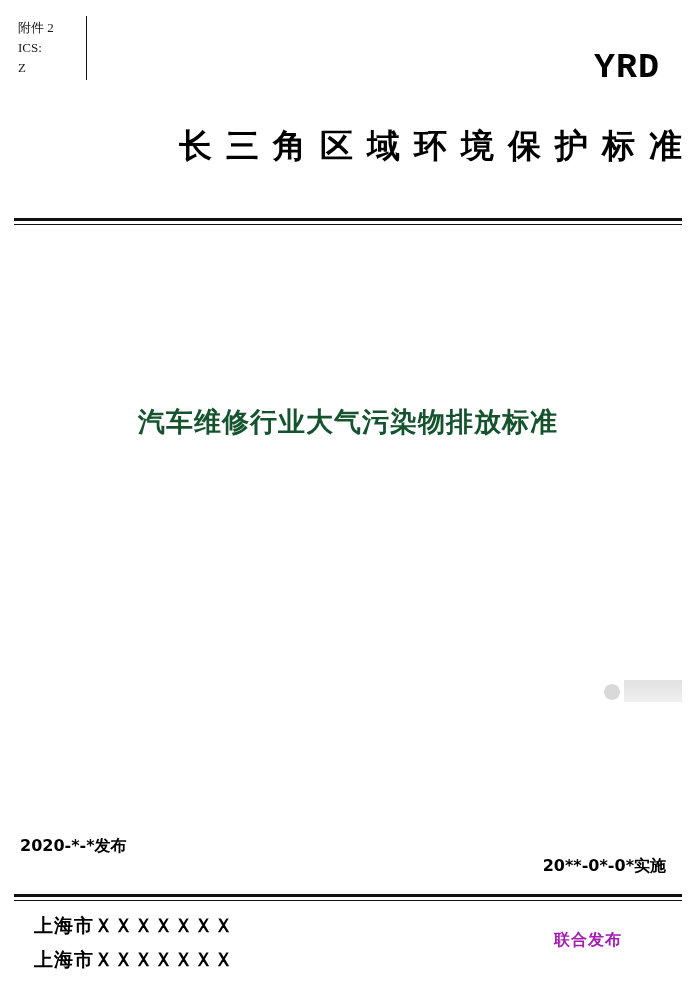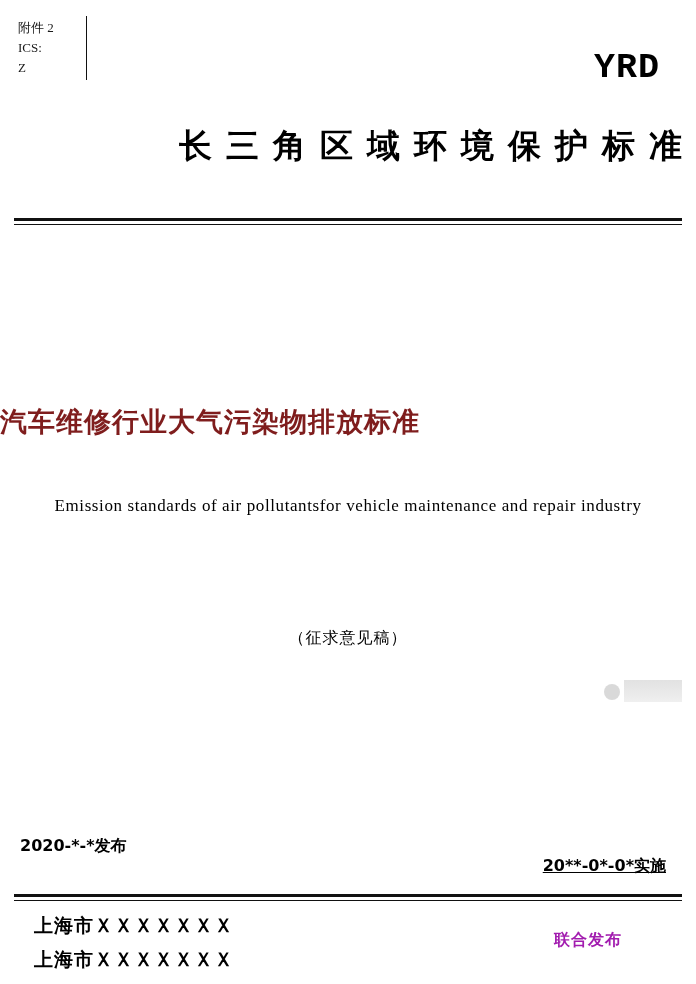--- a/index.html
+++ b/index.html
@@ -99,26 +99,26 @@
     height: 1px;
     background: #111;
   }
 
   
   .doc-title-cn {
     position: absolute;
     left: 0;
     right: 0;
     top: 404px;
-    text-align: left;
+    text-align: center;
     font-family: "DejaVu Sans", sans-serif;
     font-weight: bold;
     font-size: 27px;
     letter-spacing: 1px;
-    color: #7f1d1d;
+    color: #14532d;
   }
   .doc-title-en {
     position: absolute;
     left: 30px;
     right: 30px;
     top: 492px;
     text-align: center;
     font-family: "Liberation Serif", serif;
     font-size: 17px;
     line-height: 1.7;
@@ -148,21 +148,20 @@
     color: #000;
   }
   .effective-date {
     position: absolute;
     right: 30px;
     top: 856px;
     font-family: "DejaVu Sans", sans-serif;
     font-weight: bold;
     font-size: 16px;
     color: #000;
-    text-decoration: underline;
   }
 
   .rule-footer-thick {
     position: absolute;
     left: 14px;
     right: 14px;
     top: 894px;
     height: 3px;
     background: #111;
   }
@@ -235,22 +234,20 @@
 
   <div class="yrd-logo">YRD</div>
 
   <div class="std-title-cn">长三角区域环境保护标准</div>
 
 
   <div class="rule-thick"></div>
   <div class="rule-thin"></div>
 
   <div class="doc-title-cn">汽车维修行业大气污染物排放标准</div>
-  <div class="doc-title-en">Emission standards of air pollutantsfor vehicle maintenance and repair industry</div>
-  <div class="doc-stage">（征求意见稿）</div>
 
   <div class="issue-date">2020-*-*发布</div>
   <div class="effective-date">20**-0*-0*实施</div>
 
   <div class="rule-footer-thick"></div>
   <div class="rule-footer-thin"></div>
 
   <div class="issuers">
     <div>上海市ＸＸＸＸＸＸＸ</div>
     <div>上海市ＸＸＸＸＸＸＸ</div>

